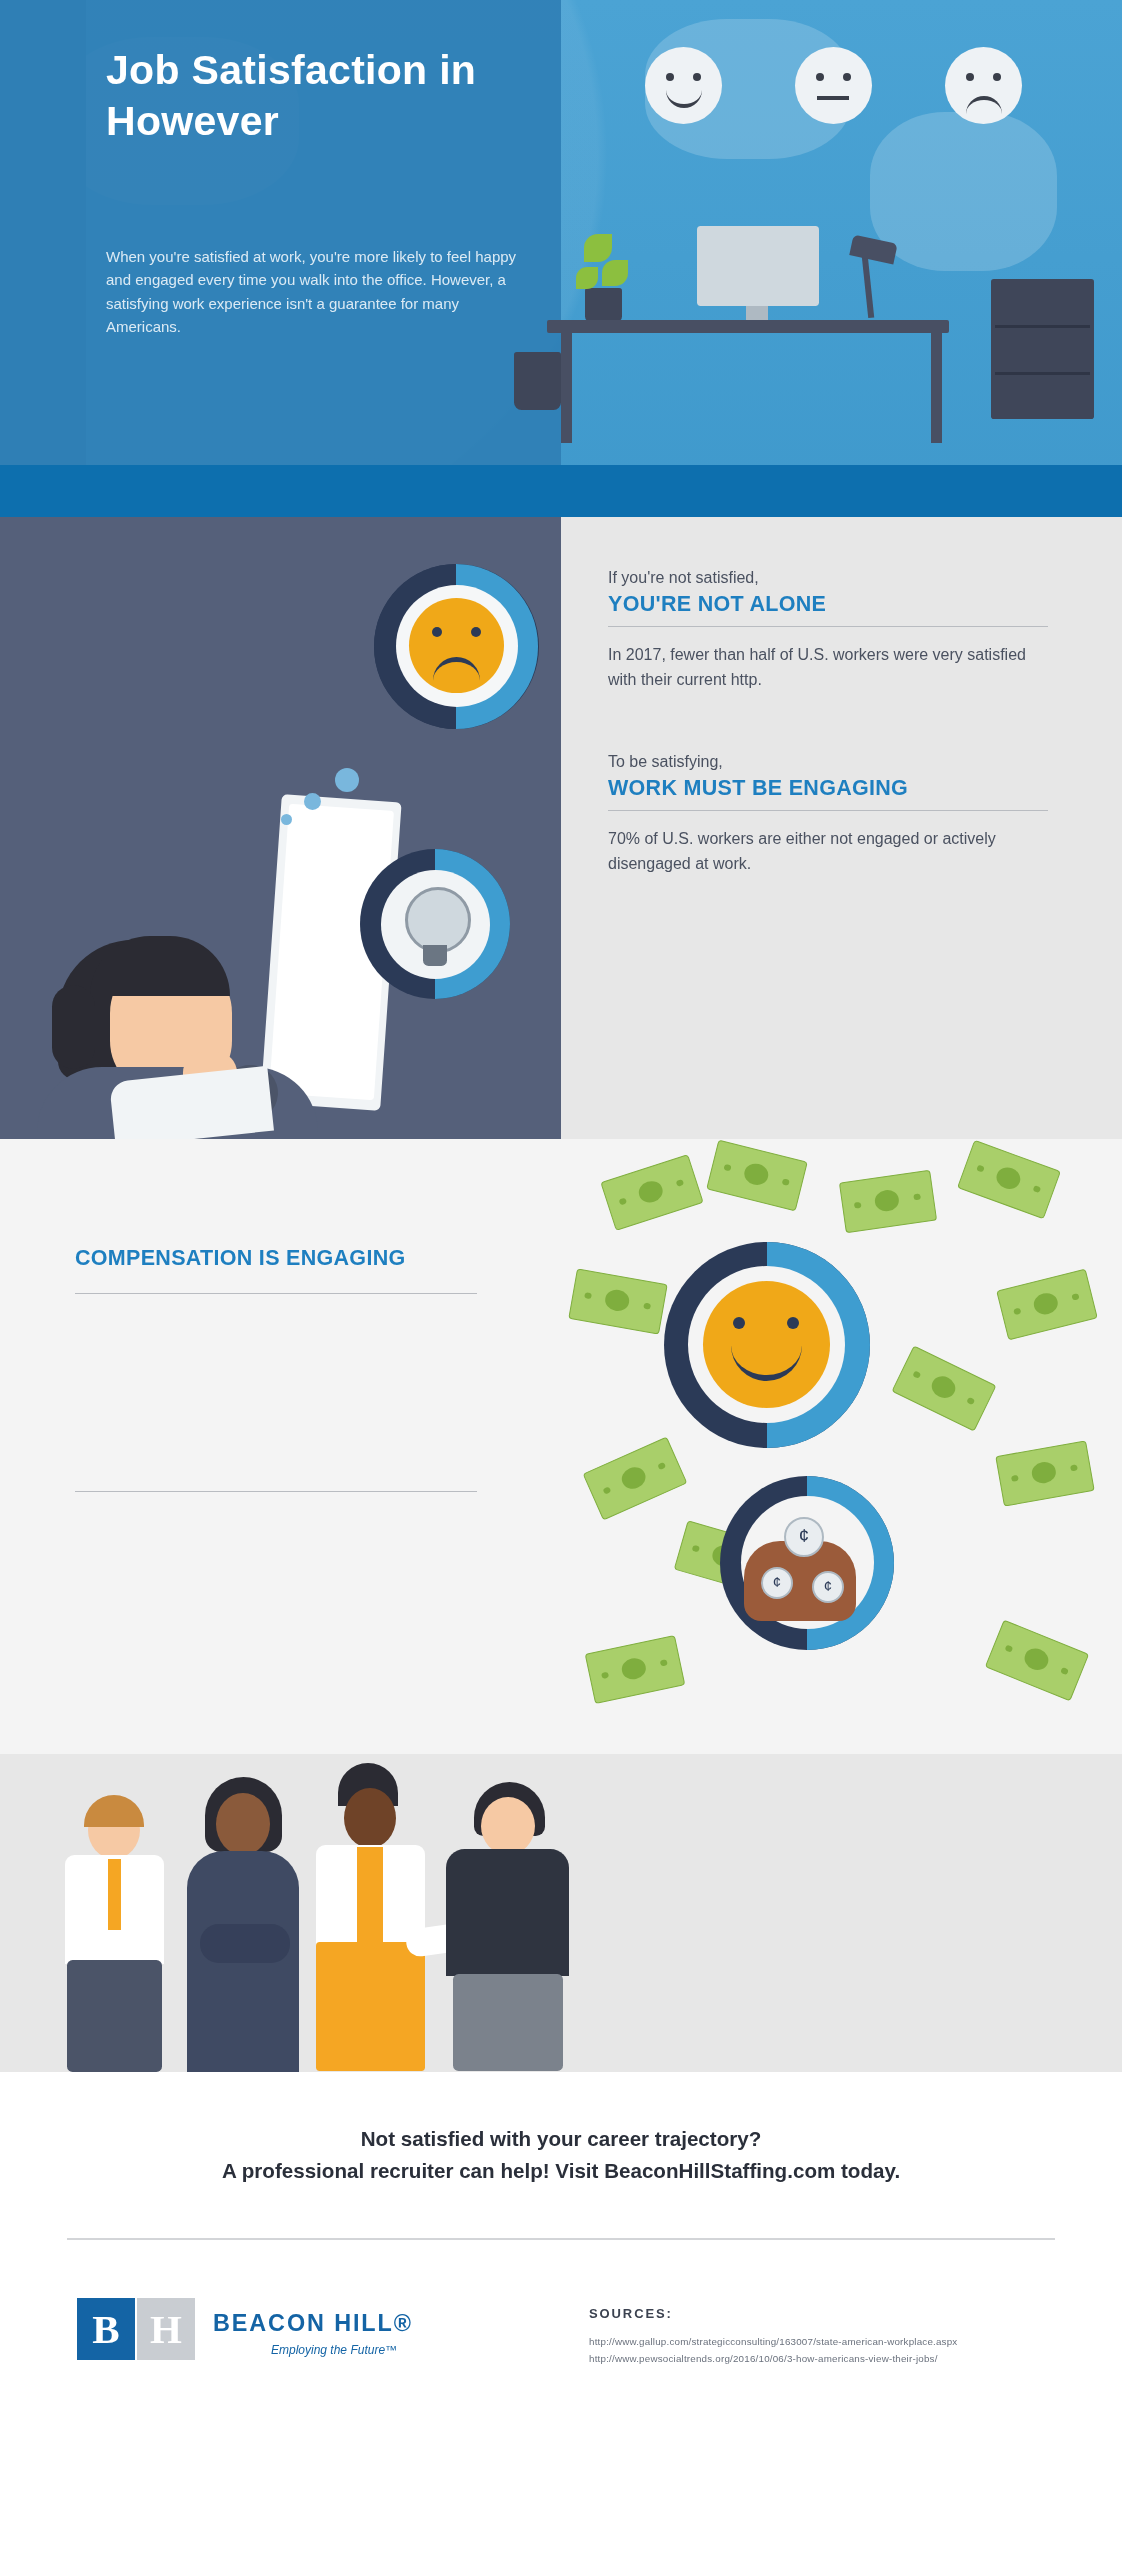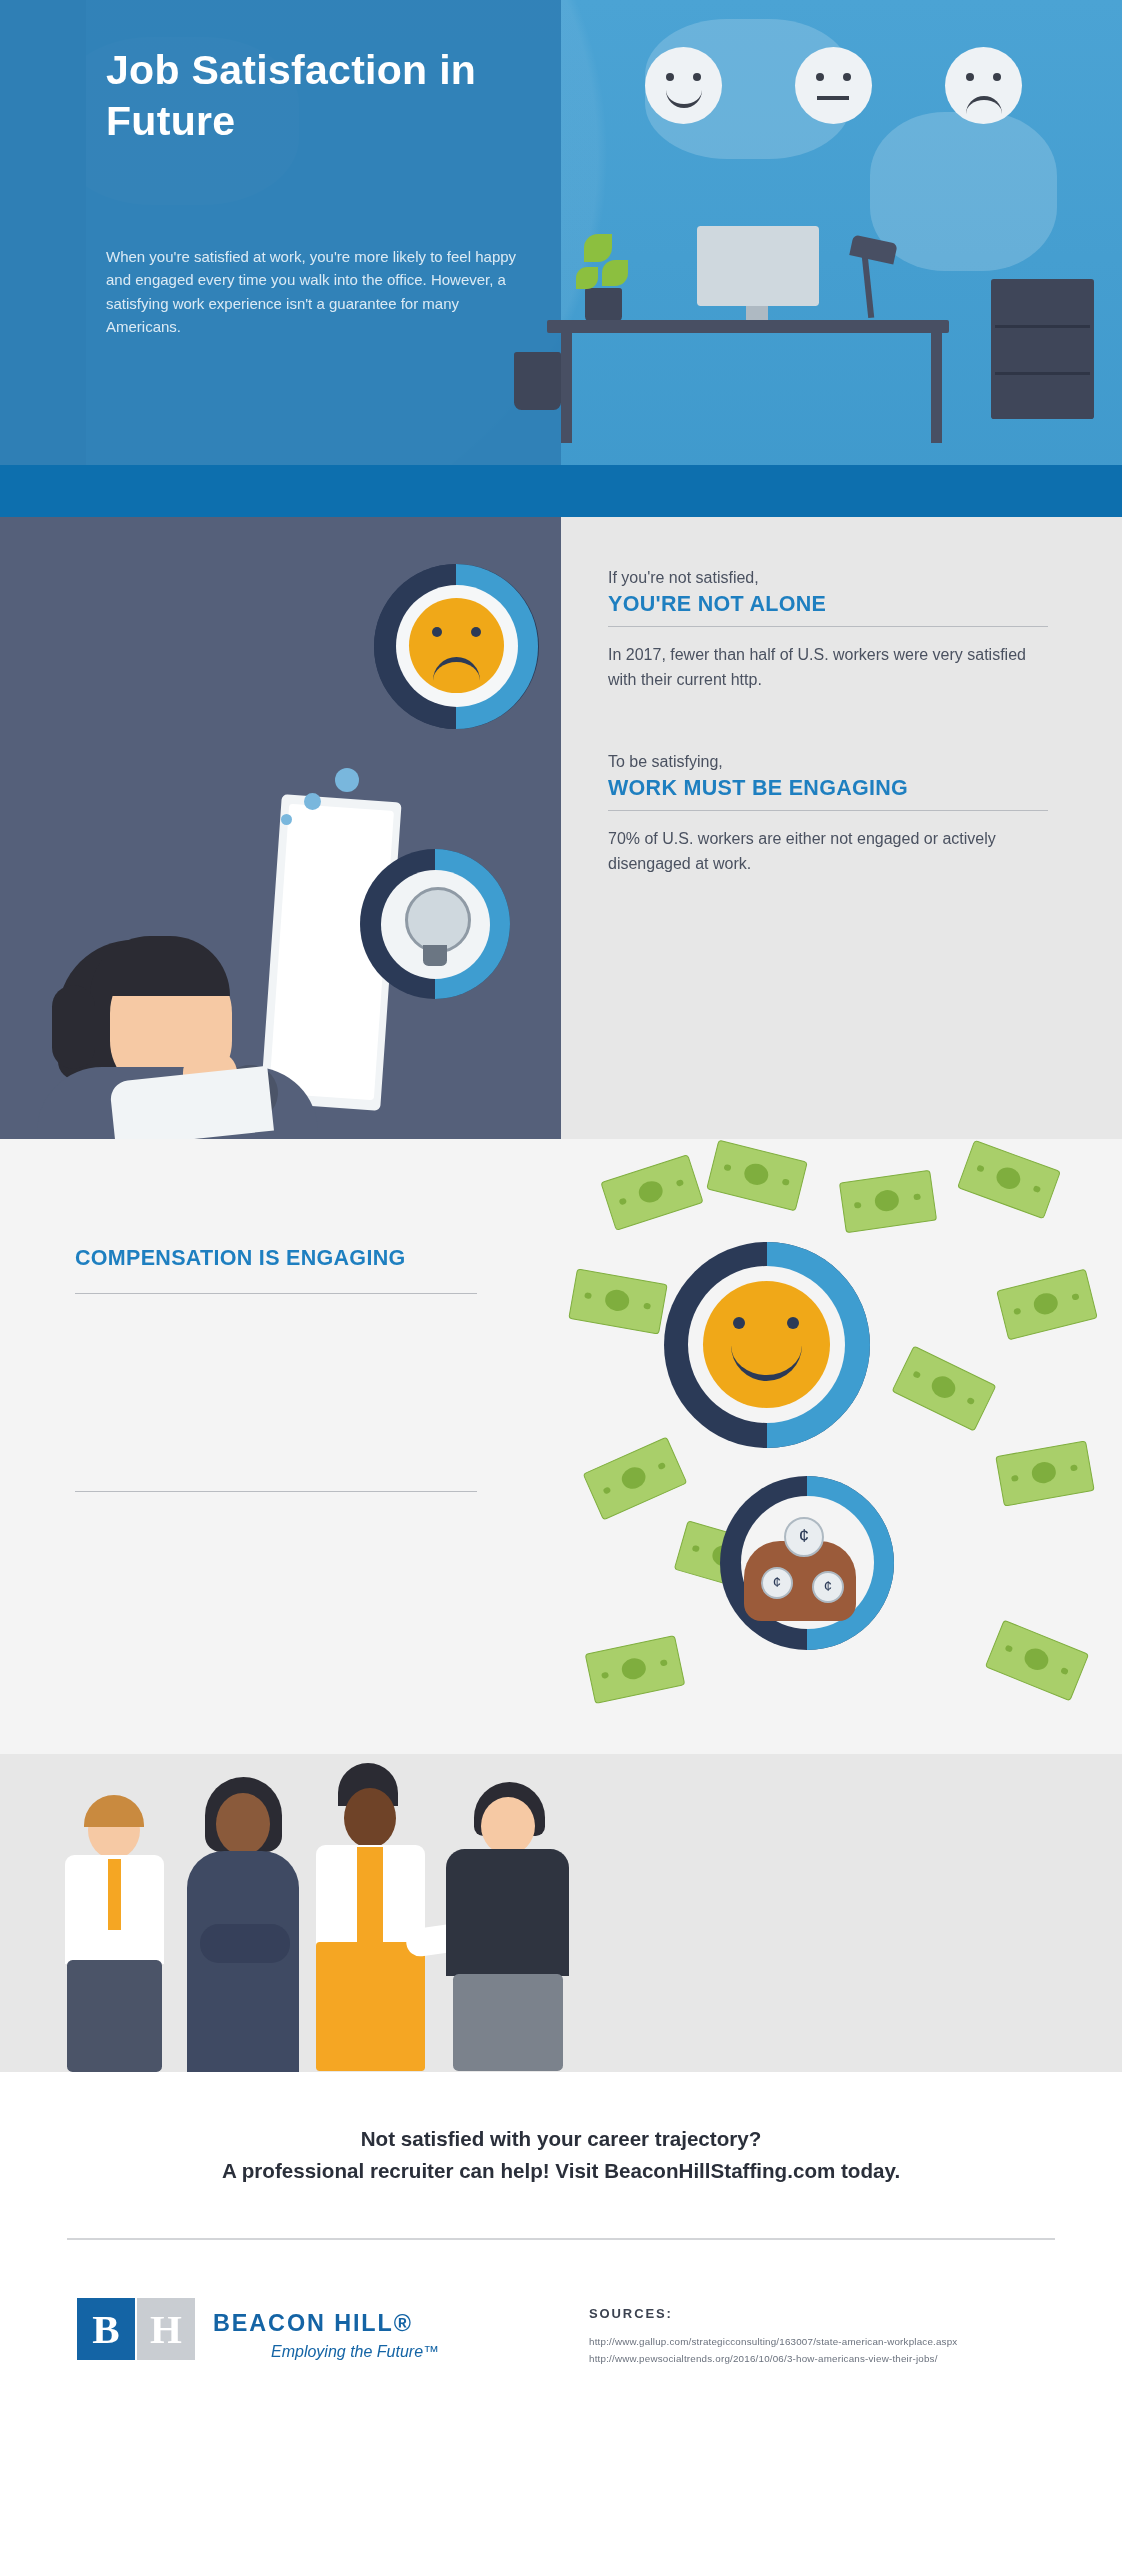--- a/index.html
+++ b/index.html
@@ -83,21 +83,21 @@
   .tie{position:absolute;width:13px;background:#f5a623;}
 
   
   .foot{position:relative;width:1122px;height:503px;background:#ffffff;}
   .cta{position:absolute;left:0;top:51px;width:1122px;text-align:center;color:#2a2f3a;font-size:20.6px;line-height:32px;font-weight:bold;}
   .foot-rule{position:absolute;left:67px;top:166px;width:988px;height:1.9px;background:#d3d5d8;}
   .logo-mark{position:absolute;left:77px;top:226px;width:118px;height:62px;}
   .logo-b{position:absolute;left:0;top:0;width:58px;height:62px;background:#1464a5;color:#fff;font-family:"Liberation Serif",serif;font-size:41px;font-weight:bold;text-align:center;line-height:62px;}
   .logo-h{position:absolute;left:60px;top:0;width:58px;height:62px;background:#c9cdd2;color:#ffffff;font-family:"Liberation Serif",serif;font-size:41px;font-weight:bold;text-align:center;line-height:62px;}
   .logo-name{position:absolute;left:213px;top:238px;color:#1464a5;font-size:23.4px;font-weight:bold;letter-spacing:1.9px;}
-  .logo-tag{position:absolute;left:271px;top:271px;color:#1464a5;font-size:16px;font-style:italic;}
+  .logo-tag{position:absolute;left:271px;top:271px;color:#1464a5;font-size:12px;font-style:italic;}
   .sources-h{position:absolute;left:589px;top:234px;color:#3b4250;font-size:13px;font-weight:bold;letter-spacing:1.9px;}
   .src{position:absolute;left:589px;color:#6a717d;font-size:9.8px;letter-spacing:0.2px;}
 </style>
 </head>
 <body>
 
 <div class="page">
 
   <section class="hero">
     <div class="hero-mapbg"></div>
@@ -134,21 +134,21 @@
       <div class="lamp-head"></div>
       <div class="desk-top"></div>
       <div class="desk-leg" style="left:56px;"></div>
       <div class="desk-leg" style="left:426px;"></div>
       <div class="bin"></div>
       <div class="cabinet"></div>
       <div class="cab-line" style="top:138px;"></div>
       <div class="cab-line" style="top:185px;"></div>
     </div>
 
-    <div class="hero-title">Job Satisfaction in Future</div>
+    <div class="hero-title">Job Satisfaction in However</div>
     <div class="hero-sub">When you're satisfied at work, you're more likely to feel happy and engaged every time you walk into the office. However, a satisfying work experience isn't a guarantee for many Americans.</div>
     <div class="hero-bottom"></div>
   </section>
 
   <section class="sec2">
     <div class="dark"></div>
 
     <div class="thinker">
       <div class="tablet"></div>
       <div class="tablet-inner"></div>

